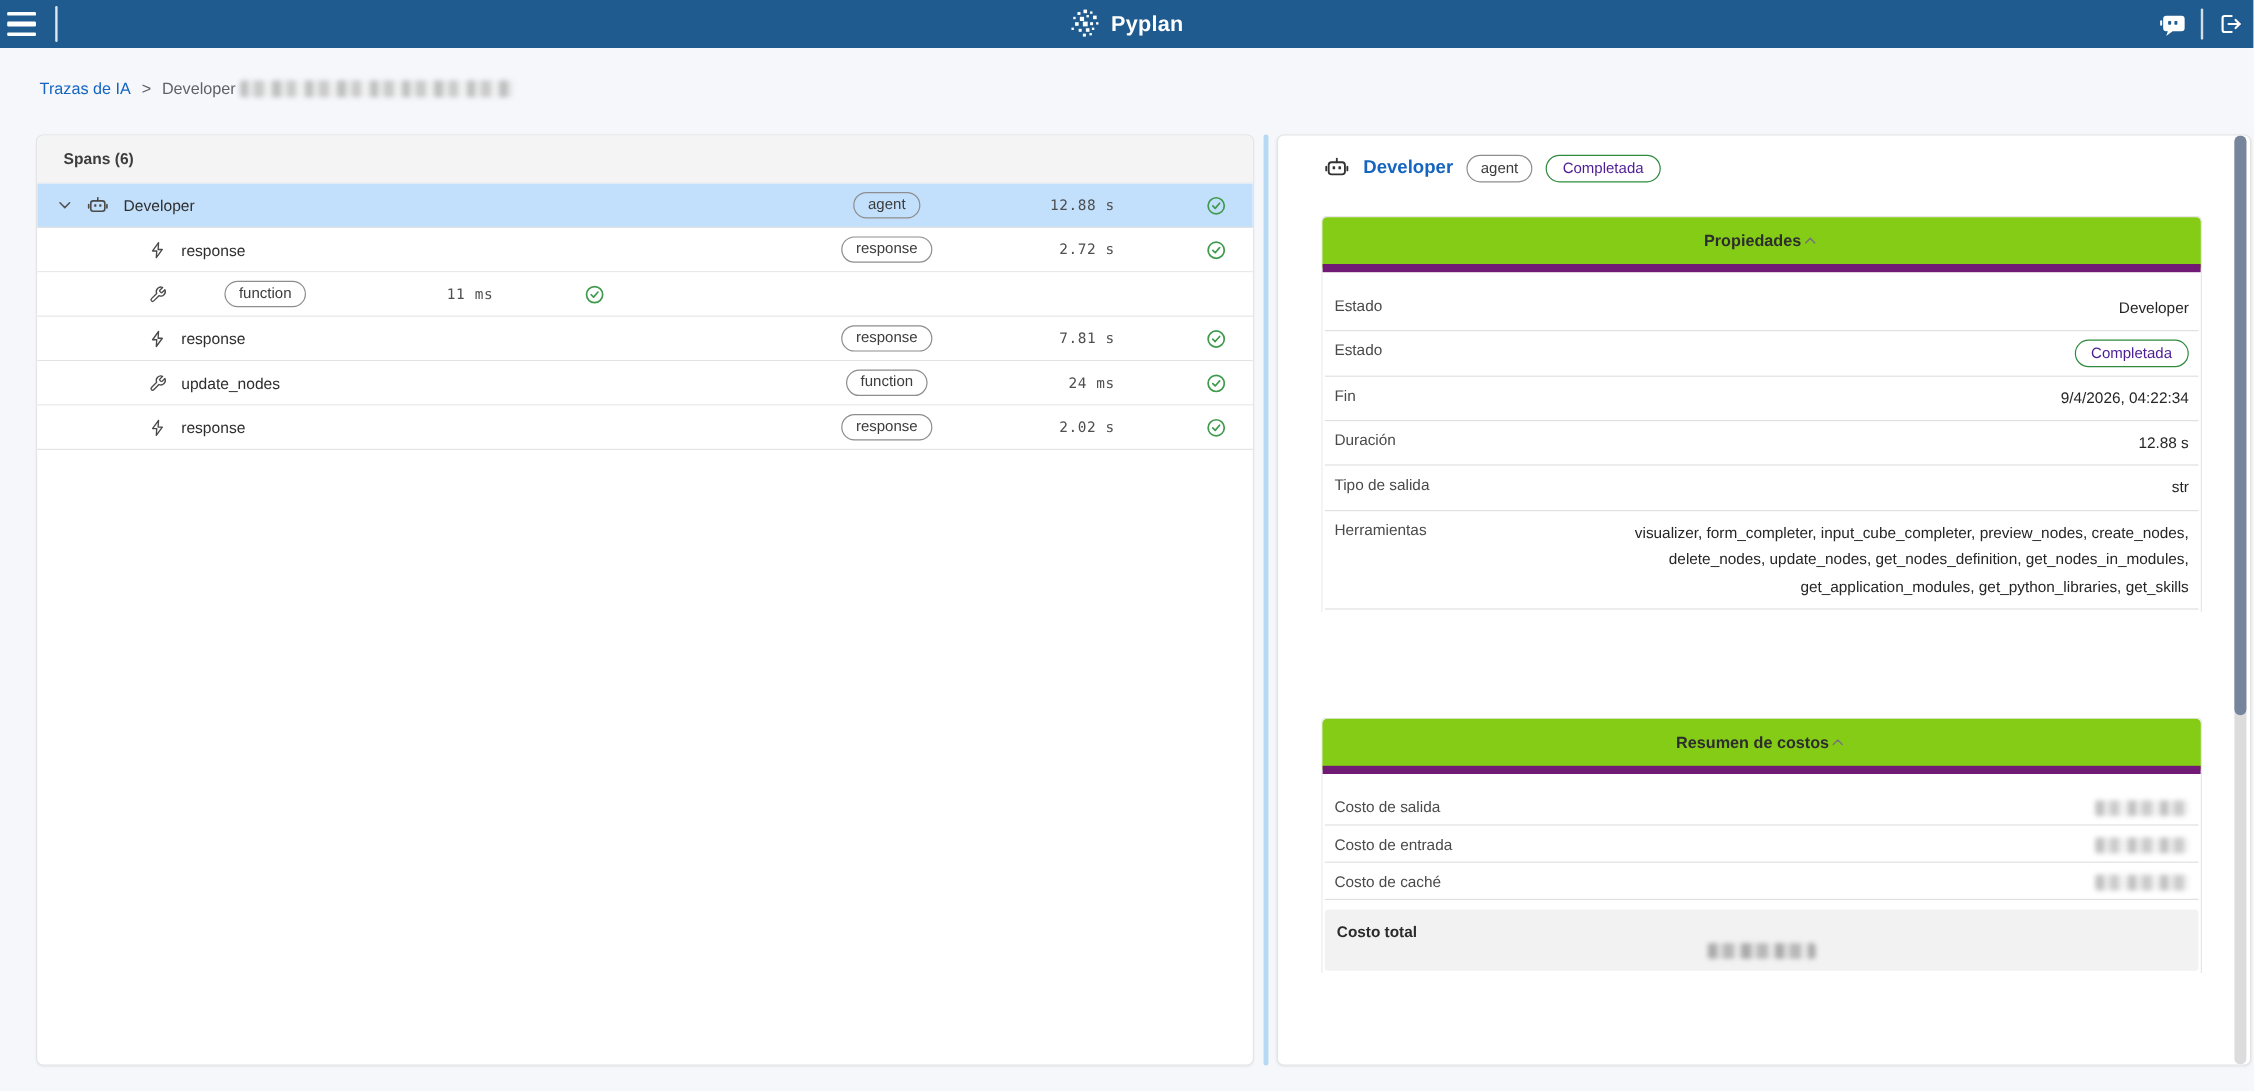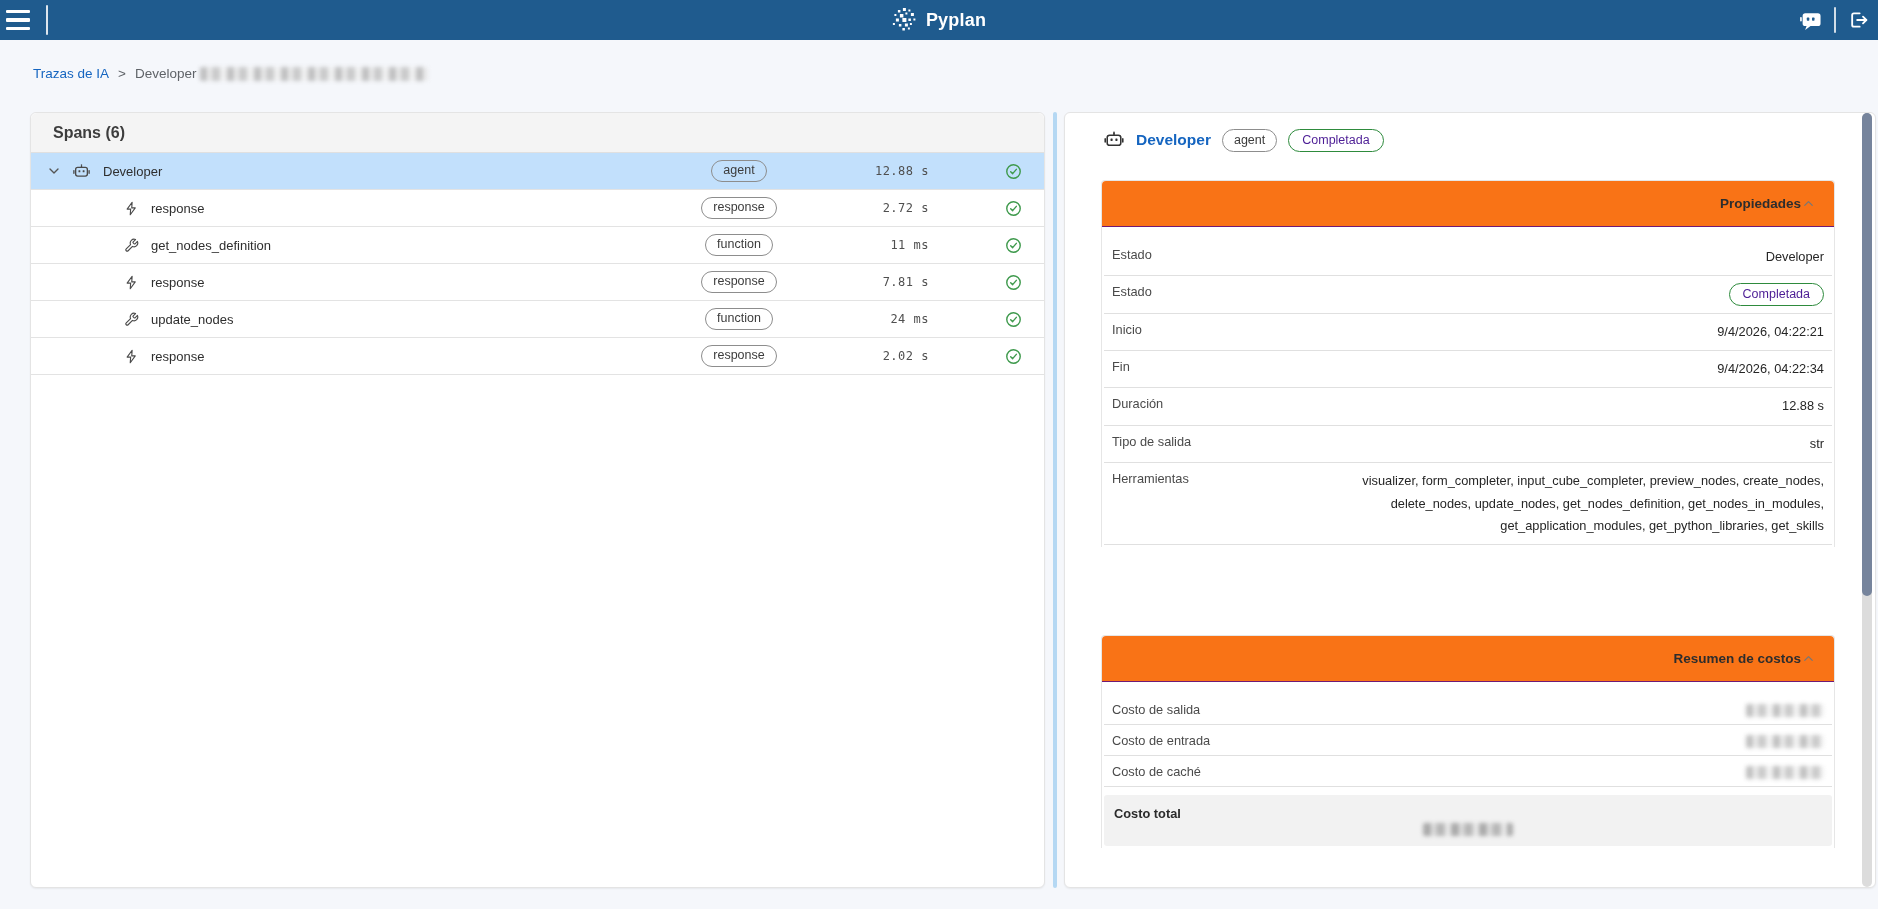--- a/index.html
+++ b/index.html
@@ -56,21 +56,21 @@
     box-shadow:0 1px 2px rgba(0,0,0,0.06);
   }
   .spans-card { width:1015px; display:flex; flex-direction:column; overflow:hidden; }
   .splitter { width:4px; background:#b5d8f3; margin:0 7px 0 8px; border-radius:2px; cursor:col-resize; }
   .detail-card { flex:1; margin-right:2px; position:relative; overflow:hidden; padding:16px 40px 0 36px; }
 
   
   .spans-header {
     height:40px; background:#f4f4f4; border-bottom:1px solid #e0e0e0;
     display:flex; align-items:center; padding:0 22px;
-    font-weight:bold; font-size:16px; color:#3d3d3d;
+    font-weight:bold; font-size:13px; color:#3d3d3d;
     border-radius:6px 6px 0 0;
   }
   .span-row {
     height:37px; display:flex; align-items:center; border-bottom:1px solid #e3e3e3;
     padding:0 10px 0 14px; cursor:pointer; background:#fff;
   }
   .span-row.selected { background:#c2e0fc; }
   .span-row .tree-toggle { width:18px; color:#555; margin-right:9px; }
   .span-row .tree-spacer { width:27px; display:inline-block; flex:0 0 auto; }
   .span-row.child { padding-left:66px; }
@@ -90,22 +90,22 @@
 
   
   .detail-title { display:flex; align-items:center; gap:11px; margin-left:2px; }
   .detail-title .icon { color:#333; }
   .detail-title .name { color:#1565c0; font-weight:bold; font-size:15.5px; }
   .detail-title .pill { background:#fff; }
 
   .section { margin-top:28px; border:1px solid #e6e6e6; border-radius:4px 4px 0 0; border-bottom:none; }
   .section + .section { margin-top:88px; }
   .section-header {
-    height:46px; background:#f97316; border-bottom:1px solid #701a75;
-    display:flex; align-items:center; justify-content:flex-end; padding:0 18px;
+    height:46px; background:#84cc16; border-bottom:7px solid #701a75;
+    display:flex; align-items:center; justify-content:center; padding:0 18px;
     cursor:pointer; border-radius:4px 4px 0 0;
   }
   .section-header .title { font-weight:bold; font-size:13.5px; color:#2d2d2d; }
   .section-header .icon { color:#777; }
   .section-body { padding:12px 2px 2px 2px; }
   .prop-row {
     display:flex; align-items:center; padding:7px 8px;
     border-bottom:1px solid #e0e0e0; min-height:31px;
   }
   .prop-row .label { width:190px; flex:0 0 auto; color:#4a4a4a; font-weight:500; font-size:12.8px; align-self:flex-start; padding-top:1px; }
@@ -250,21 +250,20 @@
             </span>
           </span>
         </div>
         <div class="span-row child">
           <span class="tree-spacer"></span>
           <span class="icon row-type-icon">
             <svg width="15" height="15" viewBox="0 0 24 24" fill="none" stroke="currentColor" stroke-width="1.8" stroke-linecap="round" stroke-linejoin="round">
               <path d="M14.7 6.3a1 1 0 0 0 0 1.4l1.6 1.6a1 1 0 0 0 1.4 0l3.77-3.77a6 6 0 0 1-7.94 7.94l-6.91 6.91a2.12 2.12 0 0 1-3-3l6.91-6.91a6 6 0 0 1 7.94-7.94l-3.76 3.76z"></path>
             </svg>
           </span>
-          <span class="row-label">get_nodes_definition</span>
           <span class="badge-col">
             <span class="pill">function</span>
           </span>
           <span class="time-col">11 ms</span>
           <span class="check-col">
             <span class="icon status-icon">
               <svg width="17" height="17" viewBox="0 0 24 24" fill="none" stroke="currentColor" stroke-width="2">
                 <circle cx="12" cy="12" r="9.5"></circle>
                 <path d="m8 12.2 2.8 2.8 5.2-6" stroke-linecap="round" stroke-linejoin="round"></path>
               </svg>
@@ -369,24 +368,20 @@
      <div class="section-body">
             <div class="prop-row">
       <span class="label">Estado</span>
       <span class="value-wrap"><span class="prop-value">Developer</span></span>
     </div>
             <div class="prop-row">
       <span class="label">Estado</span>
       <span class="value-wrap"><span class="pill green">Completada</span></span>
     </div>
             <div class="prop-row">
-      <span class="label">Inicio</span>
-      <span class="value-wrap"><span class="prop-value">9/4/2026, 04:22:21</span></span>
-    </div>
-            <div class="prop-row">
       <span class="label">Fin</span>
       <span class="value-wrap"><span class="prop-value">9/4/2026, 04:22:34</span></span>
     </div>
             <div class="prop-row">
       <span class="label">Duración</span>
       <span class="value-wrap"><span class="prop-value">12.88 s</span></span>
     </div>
             <div class="prop-row">
       <span class="label">Tipo de salida</span>
       <span class="value-wrap"><span class="prop-value">str</span></span>

